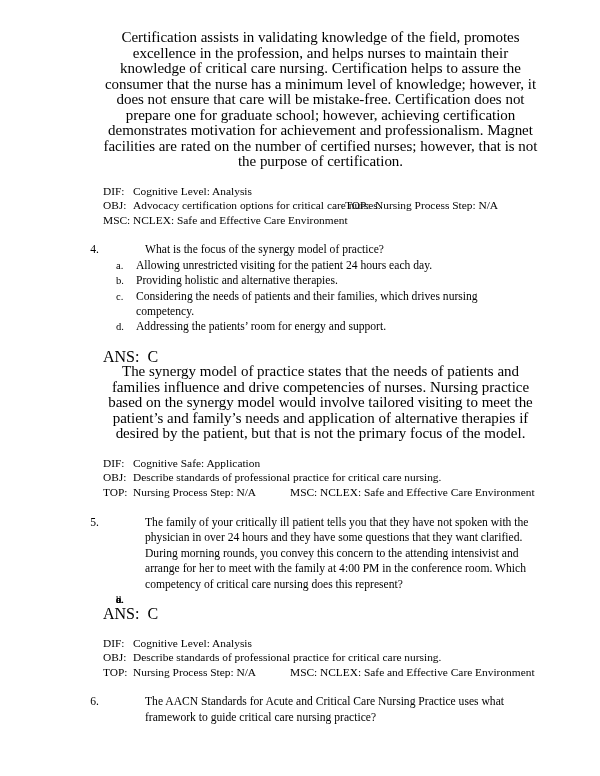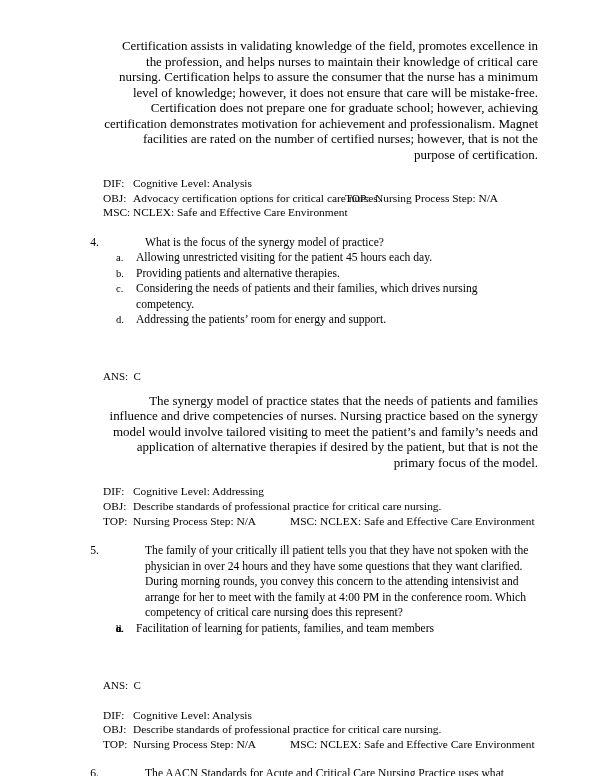--- a/index.html
+++ b/index.html
@@ -25,24 +25,24 @@
 
   .content {
     position: absolute;
     left: 60px;
     top: 30px;
     width: 478px;
   }
 
   
   .para {
-    font-size: 13px;
-    line-height: 15.5px;
-    text-align: right;
-    margin: 8px 0 0 0;
+    font-size: 15px;
+    line-height: 15.5px;
+    text-align: center;
+    margin: 0 0 0 0;
     padding-left: 43px;   
     letter-spacing: -0.02px;
   }
   .spacer-md { height: 14px; }
   .spacer-lg { height: 15px; }
 
   
   .question {
     position: relative;
     padding-left: 43px;
@@ -106,23 +106,22 @@
     position: absolute;
     top: 0;
   }
   .meta-col2.at-top   { left: 242px; }
   .meta-col2.at-msc   { left: 187px; }
   .meta-col2 .meta-label { width: 30px; }
 
   
   .ans-line {
     padding-left: 43px;
-    font-size: 11px;
-    line-height: 15.5px;
-    margin-top: 28px;
+    font-size: 16px;
+    line-height: 15.5px;
   }
 </style>
 </head>
 <body>
 
 <div class="page">
   <div class="content">
 
     <p class="para">Certification assists in validating knowledge of the field, promotes excellence in the profession, and helps nurses to maintain their knowledge of critical care nursing. Certification helps to assure the consumer that the nurse has a minimum level of knowledge; however, it does not ensure that care will be mistake-free. Certification does not prepare one for graduate school; however, achieving certification demonstrates motivation for achievement and professionalism. Magnet facilities are rated on the number of certified nurses; however, that is not the purpose of certification.</p>
 
@@ -143,25 +142,25 @@
 
     <div class="spacer-lg"></div>
 
     <div class="question">
       <span class="q-num">4.</span>
       <span class="q-text">What is the focus of the synergy model of practice?</span>
     </div>
     <ul class="options">
       <li class="option">
         <span class="opt-letter">a.</span>
-        <span>Allowing unrestricted visiting for the patient 45 hours each day.</span>
+        <span>Allowing unrestricted visiting for the patient 24 hours each day.</span>
       </li>
       <li class="option">
         <span class="opt-letter">b.</span>
-        <span>Providing patients and alternative therapies.</span>
+        <span>Providing holistic and alternative therapies.</span>
       </li>
       <li class="option">
         <span class="opt-letter">c.</span>
         <span>Considering the needs of patients and their families, which drives nursing competency.</span>
       </li>
       <li class="option">
         <span class="opt-letter">d.</span>
         <span>Addressing the patients’ room for energy and support.</span>
       </li>
     </ul>
@@ -171,21 +170,21 @@
     <div class="ans-line">
       <span>ANS:</span>&nbsp;
       <span>C</span>
     </div>
     <p class="para">The synergy model of practice states that the needs of patients and families influence and drive competencies of nurses. Nursing practice based on the synergy model would involve tailored visiting to meet the patient’s and family’s needs and application of alternative therapies if desired by the patient, but that is not the primary focus of the model.</p>
 
     <div class="spacer-md"></div>
 
     <div class="meta">
       <div class="meta-row">
-        <span class="meta-label">DIF:</span><span class="meta-val">Cognitive Level: Addressing</span>
+        <span class="meta-label">DIF:</span><span class="meta-val">Cognitive Safe: Application</span>
       </div>
       <div class="meta-row">
         <span class="meta-label">OBJ:</span><span class="meta-val">Describe standards of professional practice for critical care nursing.</span>
       </div>
       <div class="meta-row">
         <span class="meta-label">TOP:</span><span class="meta-val">Nursing Process Step: N/A</span>
         <span class="meta-col2 at-msc"><span class="meta-label">MSC:</span><span class="meta-val">NCLEX: Safe and Effective Care Environment</span></span>
       </div>
     </div>
 
@@ -200,21 +199,20 @@
         <span class="opt-letter">a.</span>
       </li>
       <li class="option">
         <span class="opt-letter">b.</span>
       </li>
       <li class="option">
         <span class="opt-letter">c.</span>
       </li>
       <li class="option">
         <span class="opt-letter">d.</span>
-        <span>Facilitation of learning for patients, families, and team members</span>
       </li>
     </ul>
 
     <div class="spacer-md"></div>
 
     <div class="ans-line">
       <span>ANS:</span>&nbsp;
       <span>C</span>
     </div>
 

